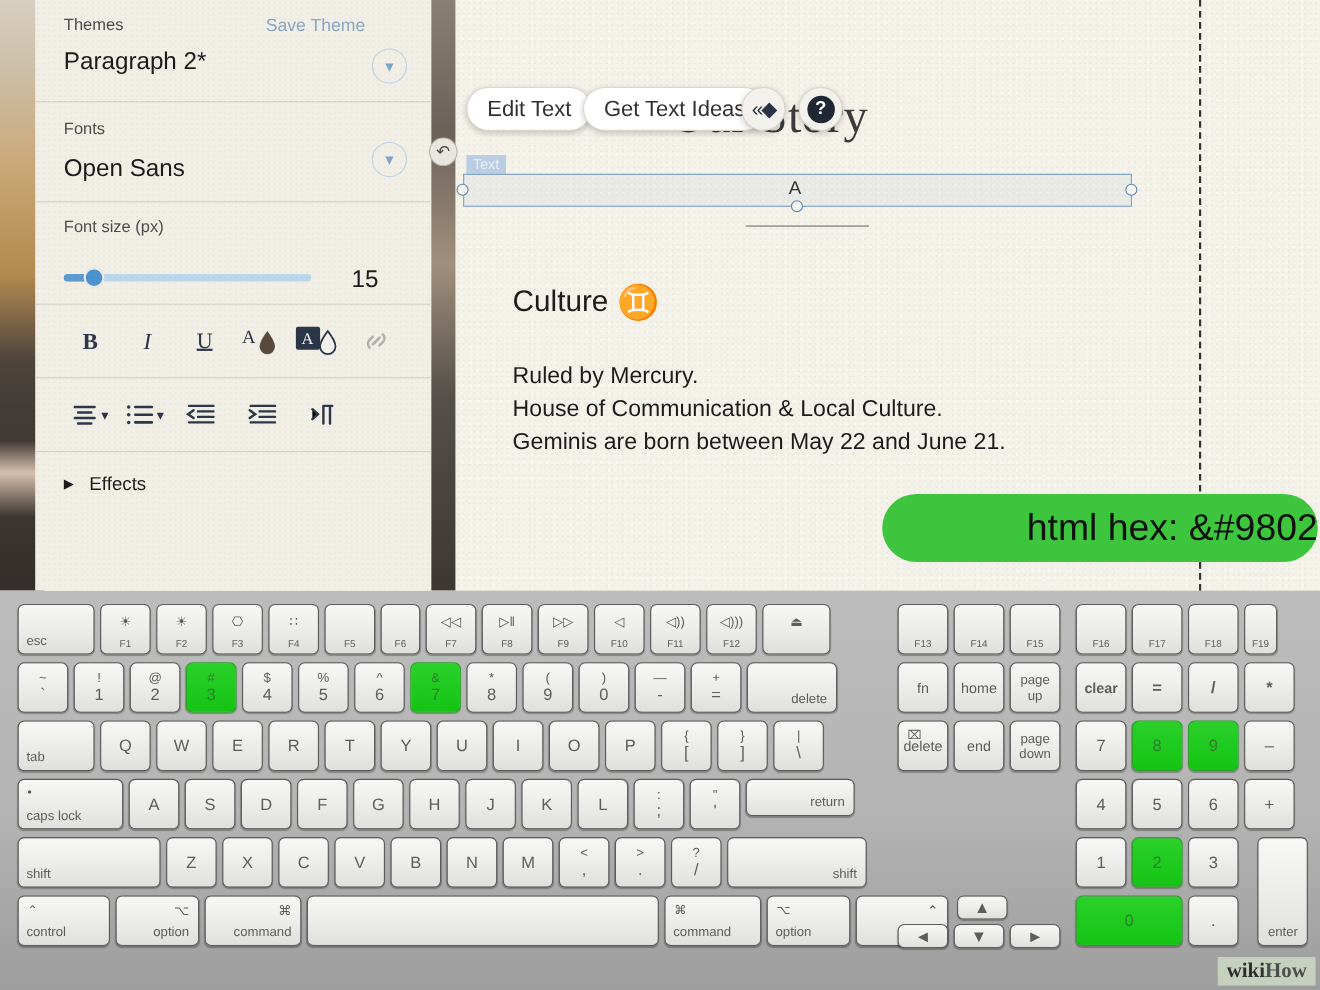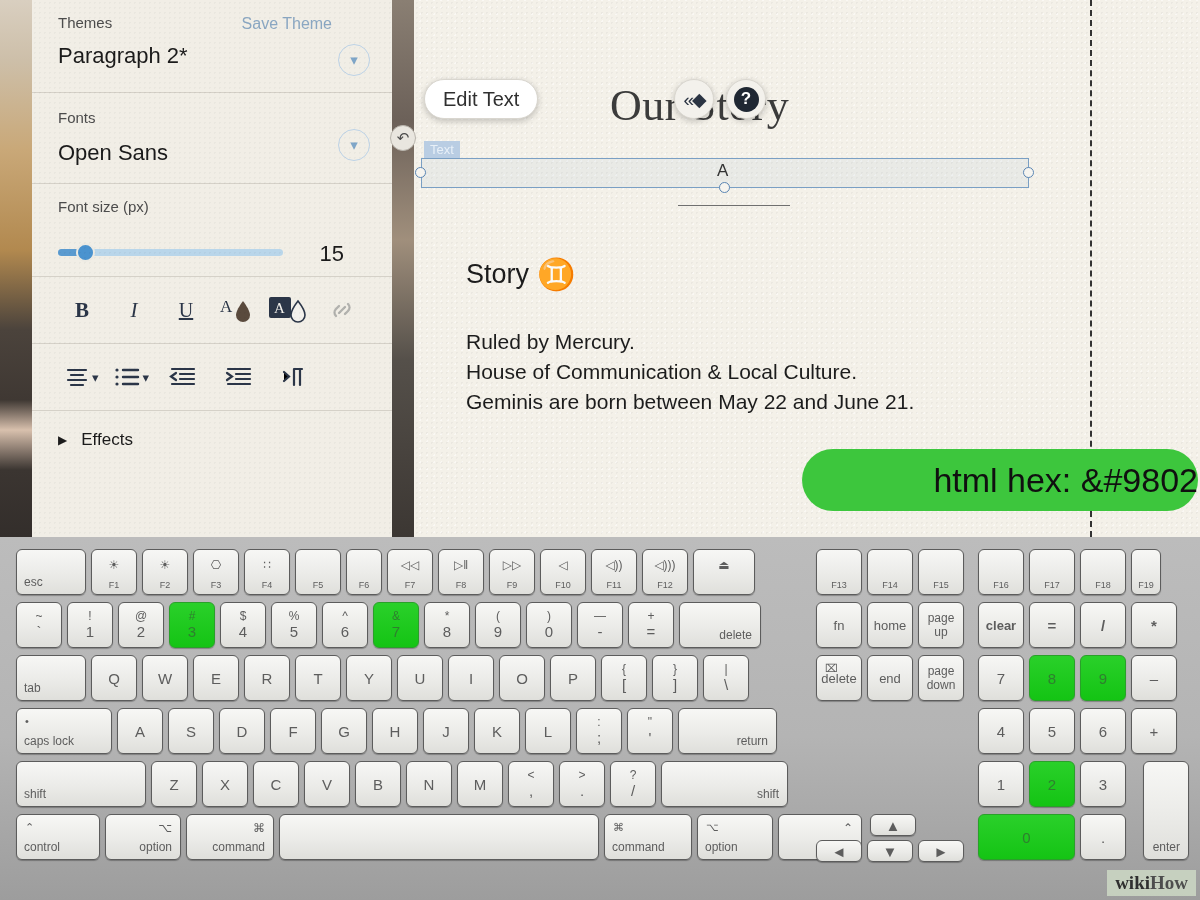--- a/index.html
+++ b/index.html
@@ -248,29 +248,30 @@
     <div class="sel-tag">Text</div>
     <div class="sel-box"></div>
     <div class="handle" id="handle-left"></div>
     <div class="handle" id="handle-right"></div>
     <div class="handle" id="handle-bottom"></div>
     <div class="sel-A">A</div>
     <div class="underline-deco"></div>
     <div id="rotate-handle">↶</div>
 
     <div class="pill" id="btn-edit-text">Edit Text</div>
+    <div class="pill" id="btn-get-ideas">Get Text Ideas</div>
     <div class="round-btn" id="btn-collapse">
       <span class="collapse-glyph">«◆</span>
     </div>
     <div class="round-btn" id="btn-help">
       <span class="help-circle">?</span>
     </div>
 
     <div class="gemini-line">
-      <span>Story</span>
+      <span>Culture</span>
       <span class="gemini-glyph">♊</span>
     </div>
     <div class="para">
       <div>Ruled by Mercury.</div>
       <div>House of Communication &amp; Local Culture.</div>
       <div>Geminis are born between May 22 and June 21.</div>
     </div>
 
     <div class="panel">
 
@@ -576,21 +577,21 @@
             <span class="solo">L</span>
           </div>
           <div class="key" style="width: 46px; height: 46px;">
             <span class="top">:</span>
             <span class="bot">;</span>
           </div>
           <div class="key" style="width: 46px; height: 46px;">
             <span class="top">"</span>
             <span class="bot">'</span>
           </div>
-          <div class="key lbl-br" style="width: 99px; height: 46px;">
+          <div class="key lbl-br" style="width: 99px; height: 34px;">
             <span class="">return</span>
           </div>
         </div>
         <div class="krow" style="left: 8px; top: 216px;">
           <div class="key lbl-bl" style="width: 130px; height: 46px;">
             <span class="">shift</span>
           </div>
           <div class="key" style="width: 46px; height: 46px;">
             <span class="solo">Z</span>
           </div>

